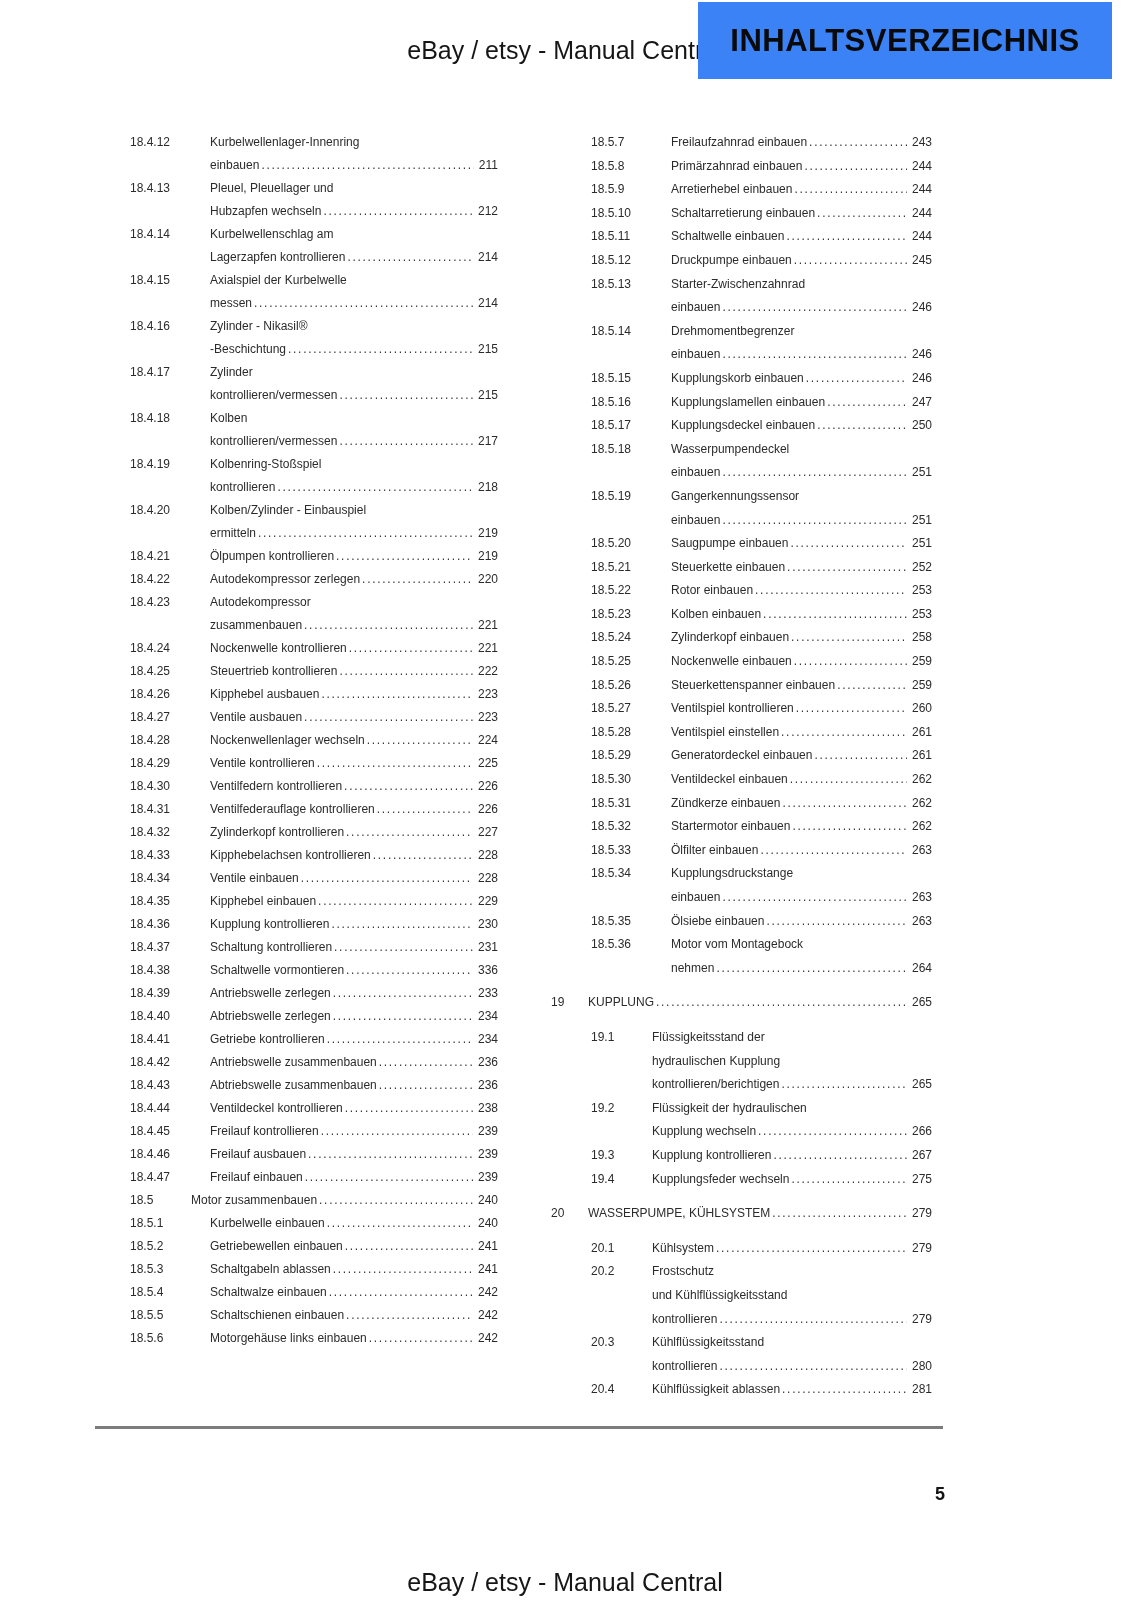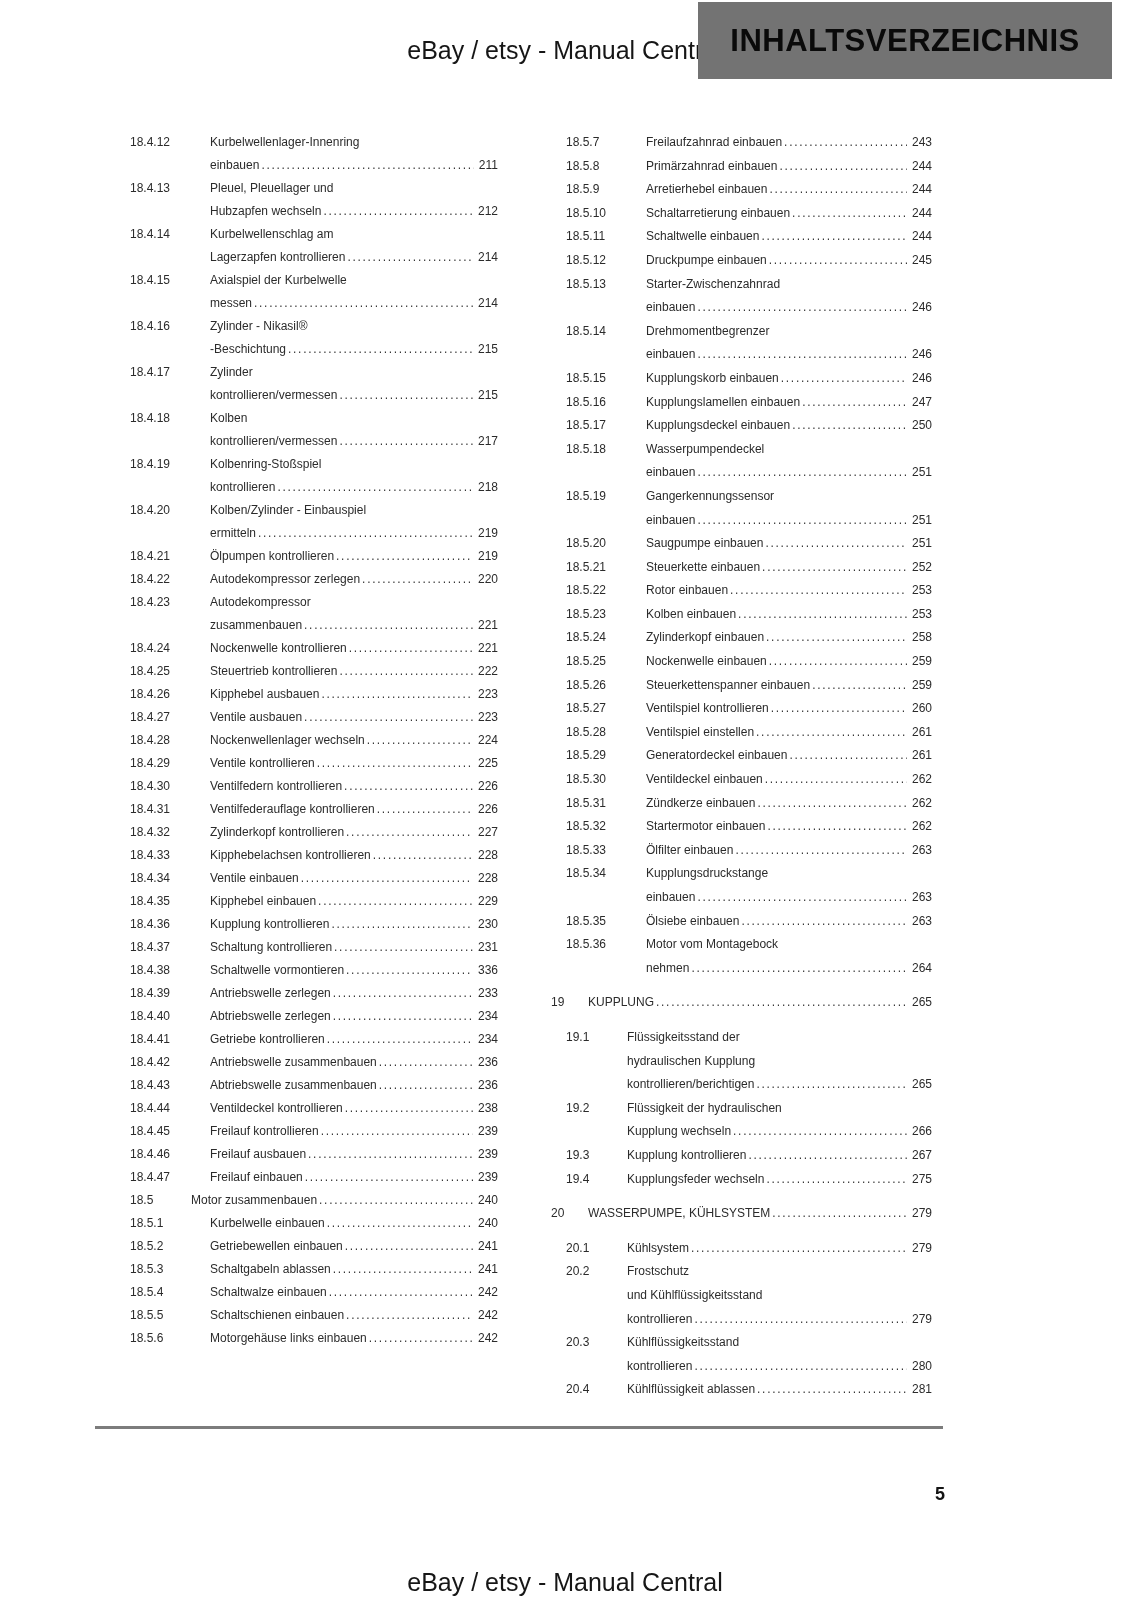--- a/index.html
+++ b/index.html
@@ -9,34 +9,34 @@
     font-family:"Liberation Sans", sans-serif; color:#2b2b2b;
   }
 
   
   .header-title {
     position:absolute; top:36px; left:0; width:1130px;
     text-align:center; font-size:25px; color:#161616;
   }
   .heading-box {
     position:absolute; left:698px; top:2px; width:414px; height:77px;
-    background:#737373; display:flex; align-items:center; justify-content:center;
+    background:#3b82f6; display:flex; align-items:center; justify-content:center;
   }
   .heading-box .heading-text {
     font-weight:bold; font-size:31px; letter-spacing:0.5px; color:#0a0a0a;
     white-space:nowrap;
   }
 
   
   .col { position:absolute; top:131px; font-size:12px; }
   .col1 { left:130px; width:368px; line-height:23px; }
   .col2 { left:535px; width:397px; line-height:23.6px; }
 
   .entry { display:flex; }
-  .col2 .entry { margin-left:31px; }
+  .col2 .entry { margin-left:56px; }
   .col2 .entry.lv1 { margin-left:16px; margin-top:11px; margin-bottom:11px; }
 
   .num { flex:none; }
   .lv3 .num { width:80px; }
   .lv2 .num { width:61px; }
   .lv1 .num { width:37px; }
 
   .body { flex:1; min-width:0; }
   .tline { white-space:nowrap; }
   .tline.last { display:flex; white-space:normal; }

